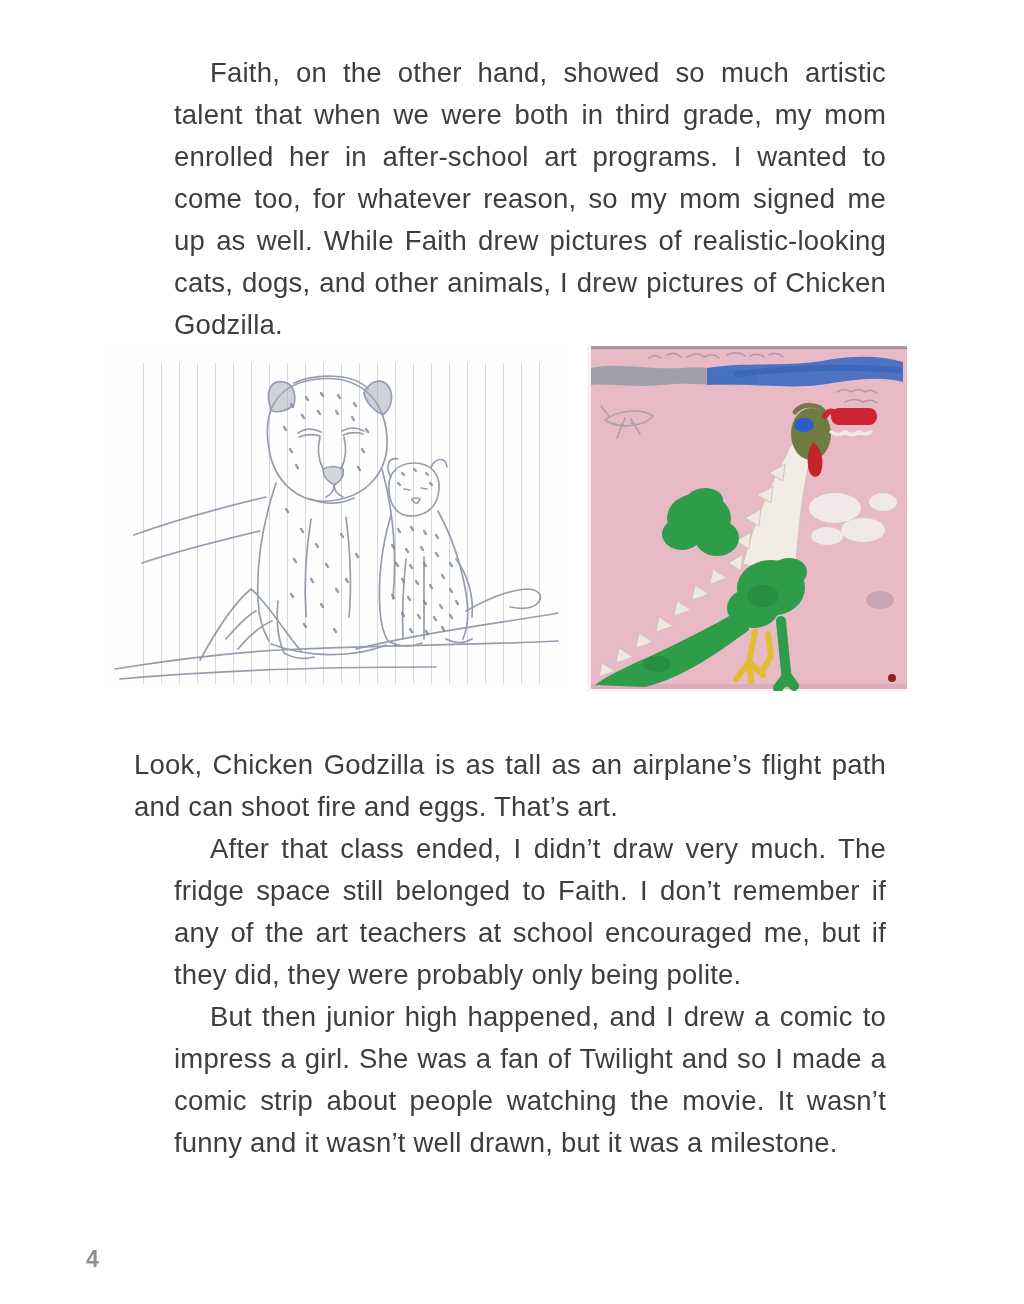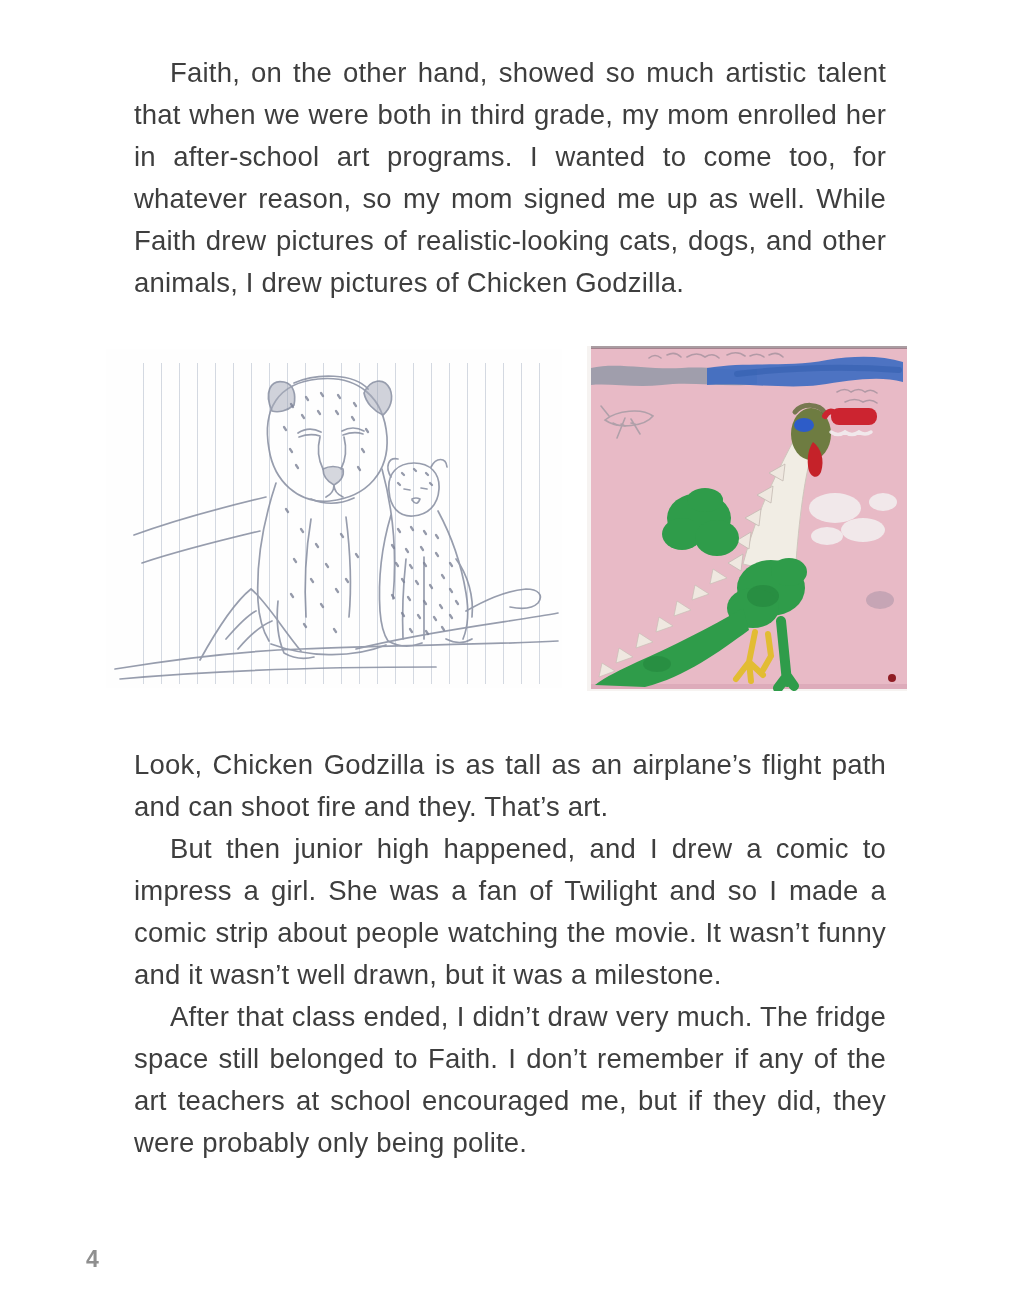--- a/index.html
+++ b/index.html
@@ -13,21 +13,21 @@
   .textblock{
     position:absolute;
     width:752px;
     color:var(--text,#3e3e3e);
     font-size:27.5px;
     line-height:42px;
     letter-spacing:0.2px;
     text-align:justify;
   }
   .textblock p{margin:0;padding:0;text-align:justify;}
-  .textblock p.indent{text-indent:36px;}
+  .textblock p.indent{text-indent:36px;margin-left:40px;}
   .textblock span.italic{}
   #text-top{left:134px;top:52px;}
   #text-bottom{left:134px;top:744px;}
 
   figure{margin:0;padding:0;position:absolute;}
   #fig-sketch{left:106px;top:349px;width:456px;height:339px;background:#fefefe;}
   #fig-sketch .ruled{
     position:absolute;left:20px;right:8px;top:14px;bottom:4px;
     background:repeating-linear-gradient(to right,
       transparent 0px, transparent 17px,
@@ -180,20 +180,20 @@
       <path d="M 238 70 q 4 -7 10 -3" fill="none" stroke="var(--painting-red,#cc2430)" stroke-width="6" stroke-linecap="round"></path>
       <path d="M 244 86 q 7 5 14 0 q 7 5 14 0 q 6 4 12 0" fill="none" stroke="#f2edee" stroke-width="3.5" stroke-linecap="round" opacity="0.9"></path>
 
       <path d="M 226 96 C 234 102 238 114 234 126 C 231 134 222 132 221 120 C 220 110 222 102 226 96 Z" fill="#c52229"></path>
 
       <circle cx="305" cy="332" r="4" fill="#8f1d24"></circle>
     </svg>
   </figure>
 
   <div id="text-bottom" class="textblock">
-      <p class=""><span class="">Look, Chicken Godzilla is as tall as an airplane’s flight path and can shoot fire </span><span class="italic">and</span><span class=""> they. </span><span class="italic">That’s</span><span class=""> art.</span></p>
+      <p class=""><span class="">Look, Chicken Godzilla is as tall as an airplane’s flight path and can shoot fire </span><span class="italic">and</span><span class=""> eggs. </span><span class="italic">That’s</span><span class=""> art.</span></p>
+      <p class="indent"><span class="">After that class ended, I didn’t draw very much. The fridge space still belonged to Faith. I don’t remember if any of the art teachers at school encouraged me, but if they did, they were probably only being polite.</span></p>
       <p class="indent"><span class="">But then junior high happened, and I drew a comic to impress a girl. She was a fan of </span><span class="italic">Twilight</span><span class=""> and so I made a comic strip about people watching the movie. It wasn’t funny and it wasn’t well drawn, but it was a milestone.</span></p>
-      <p class="indent"><span class="">After that class ended, I didn’t draw very much. The fridge space still belonged to Faith. I don’t remember if any of the art teachers at school encouraged me, but if they did, they were probably only being polite.</span></p>
     </div>
 
   <div class="pagenum">4</div>
 
 </div>
 
 </body></html>

